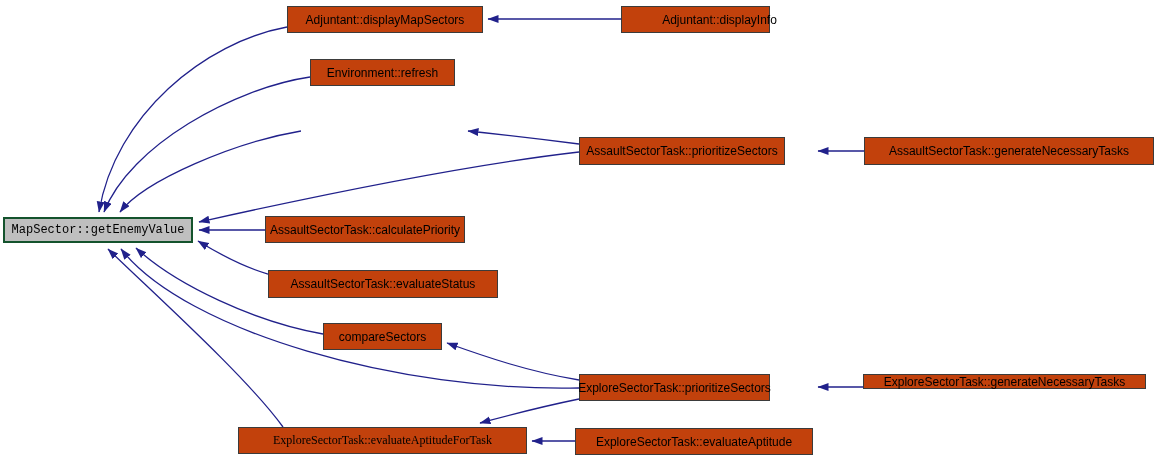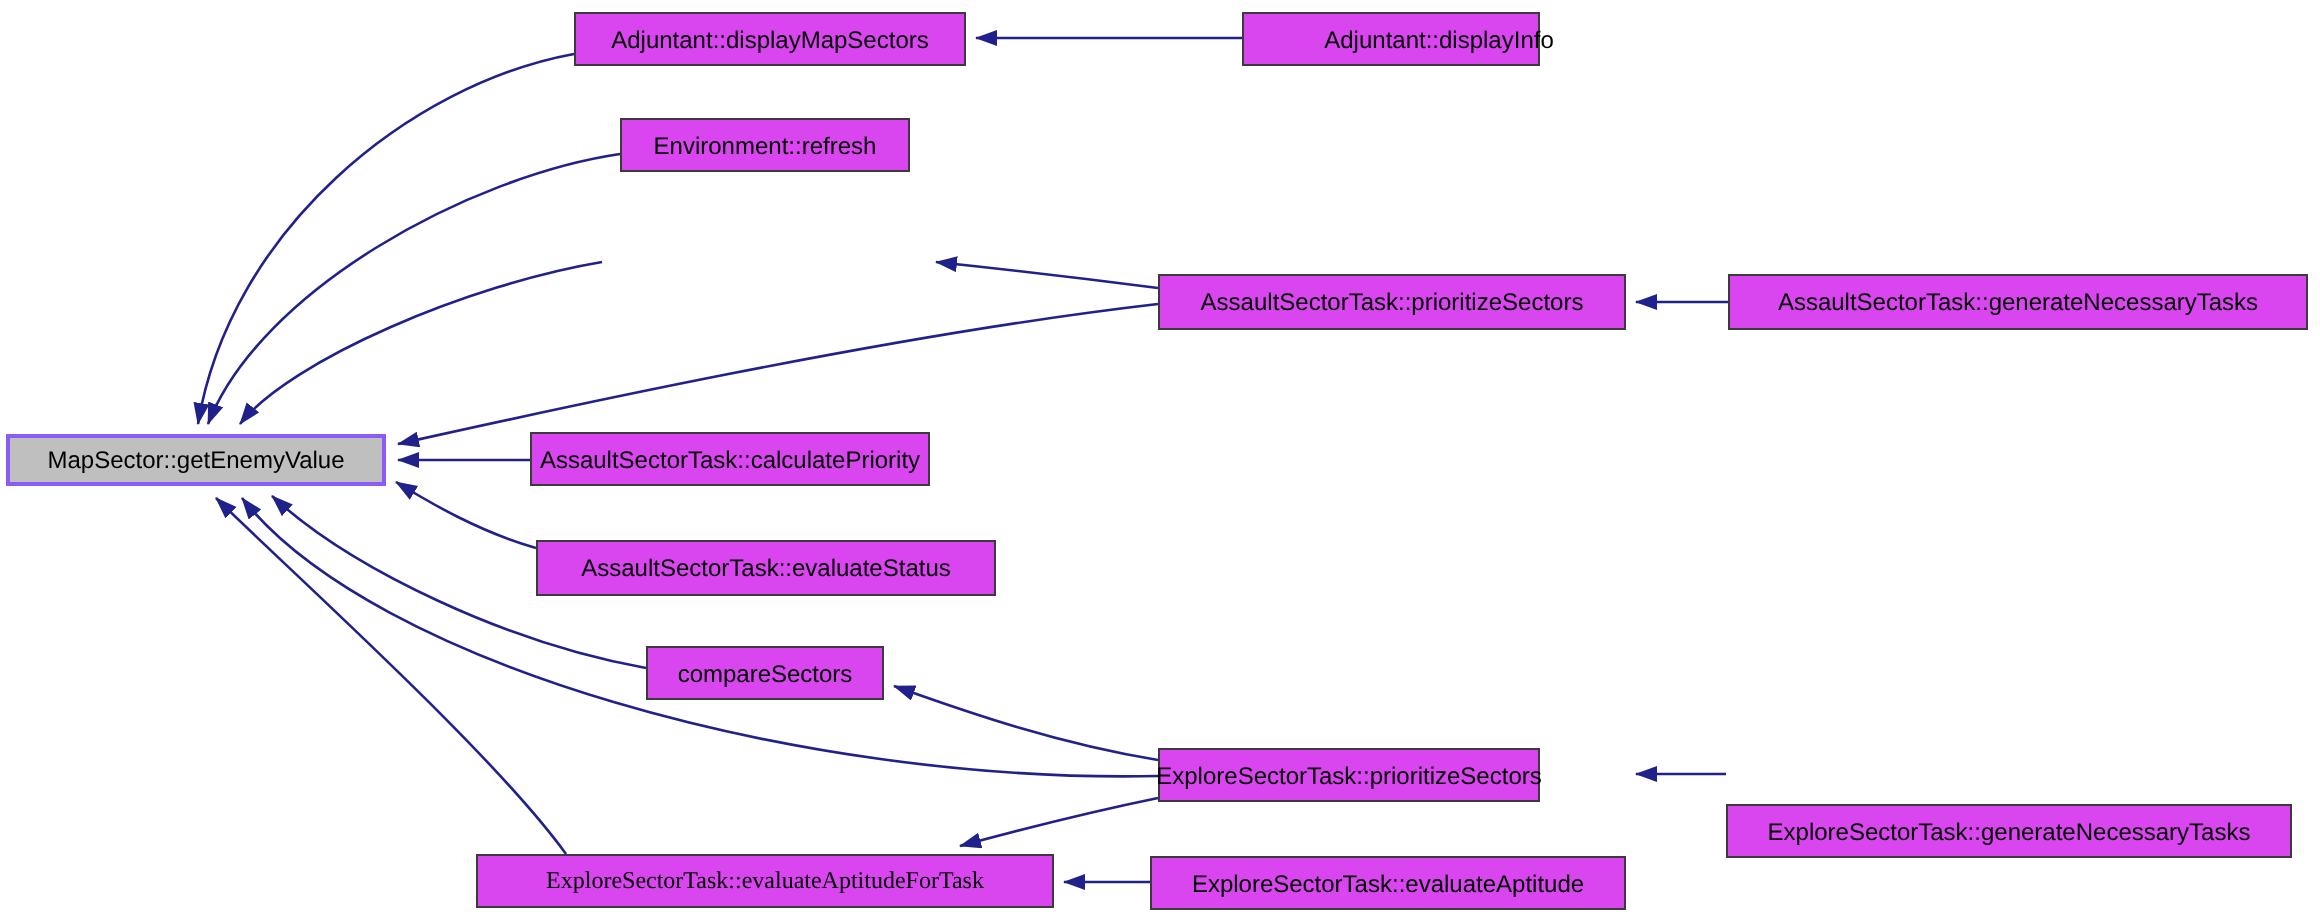--- a/index.html
+++ b/index.html
@@ -12,34 +12,35 @@
     overflow: hidden;
   }
   #edges-layer {
     position: absolute;
     left: 0; top: 0;
     width: 1160px; height: 461px;
   }
   .node {
     position: absolute;
     box-sizing: border-box;
-    background: #d946ef;
+    background: #c2410c;
     border: 1px solid #3b3b3b;
     display: flex;
     align-items: center;
     justify-content: center;
     font-size: 12px;
     color: #000000;
     white-space: nowrap;
     cursor: pointer;
   }
   .node.main {
     background: #bfbfbf;
-    border: 2px solid #8b5cf6;
+    border: 2px solid #14532d;
     cursor: default;
+    font-family: Liberation Mono, monospace;
   }
   .edge {
     fill: none;
     stroke: #21218b;
     stroke-width: 1.3;
   }
 </style>
 </head>
 <body>
 
@@ -79,21 +80,21 @@
 
   <div class="node" style="left:621px; top:6px; width:149px; height:27px;padding-left:48px;">
     <span>Adjuntant::displayInfo</span>
   </div>
 
   <div class="node" style="left:310px; top:59px; width:145px; height:27px;">
     <span>Environment::refresh</span>
   </div>
 
 
-  <div class="node" style="left:579px; top:137px; width:234px; height:28px;">
+  <div class="node" style="left:579px; top:137px; width:206px; height:28px;">
     <span>AssaultSectorTask::prioritizeSectors</span>
   </div>
 
   <div class="node" style="left:864px; top:137px; width:290px; height:28px;">
     <span>AssaultSectorTask::generateNecessaryTasks</span>
   </div>
 
   <div class="node" style="left:265px; top:216px; width:200px; height:27px;">
     <span>AssaultSectorTask::calculatePriority</span>
   </div>
@@ -103,21 +104,21 @@
   </div>
 
   <div class="node" style="left:323px; top:323px; width:119px; height:27px;">
     <span>compareSectors</span>
   </div>
 
   <div class="node" style="left:579px; top:374px; width:191px; height:27px;">
     <span>ExploreSectorTask::prioritizeSectors</span>
   </div>
 
-  <div class="node" style="left:863px; top:374px; width:283px; height:27px;margin-top:28px;">
+  <div class="node" style="left:863px; top:374px; width:283px; height:15px;">
     <span>ExploreSectorTask::generateNecessaryTasks</span>
   </div>
 
   <div class="node" style="left:238px; top:427px; width:289px; height:27px;font-family:Liberation Serif, serif;">
     <span>ExploreSectorTask::evaluateAptitudeForTask</span>
   </div>
 
   <div class="node" style="left:575px; top:428px; width:238px; height:27px;">
     <span>ExploreSectorTask::evaluateAptitude</span>
   </div>

